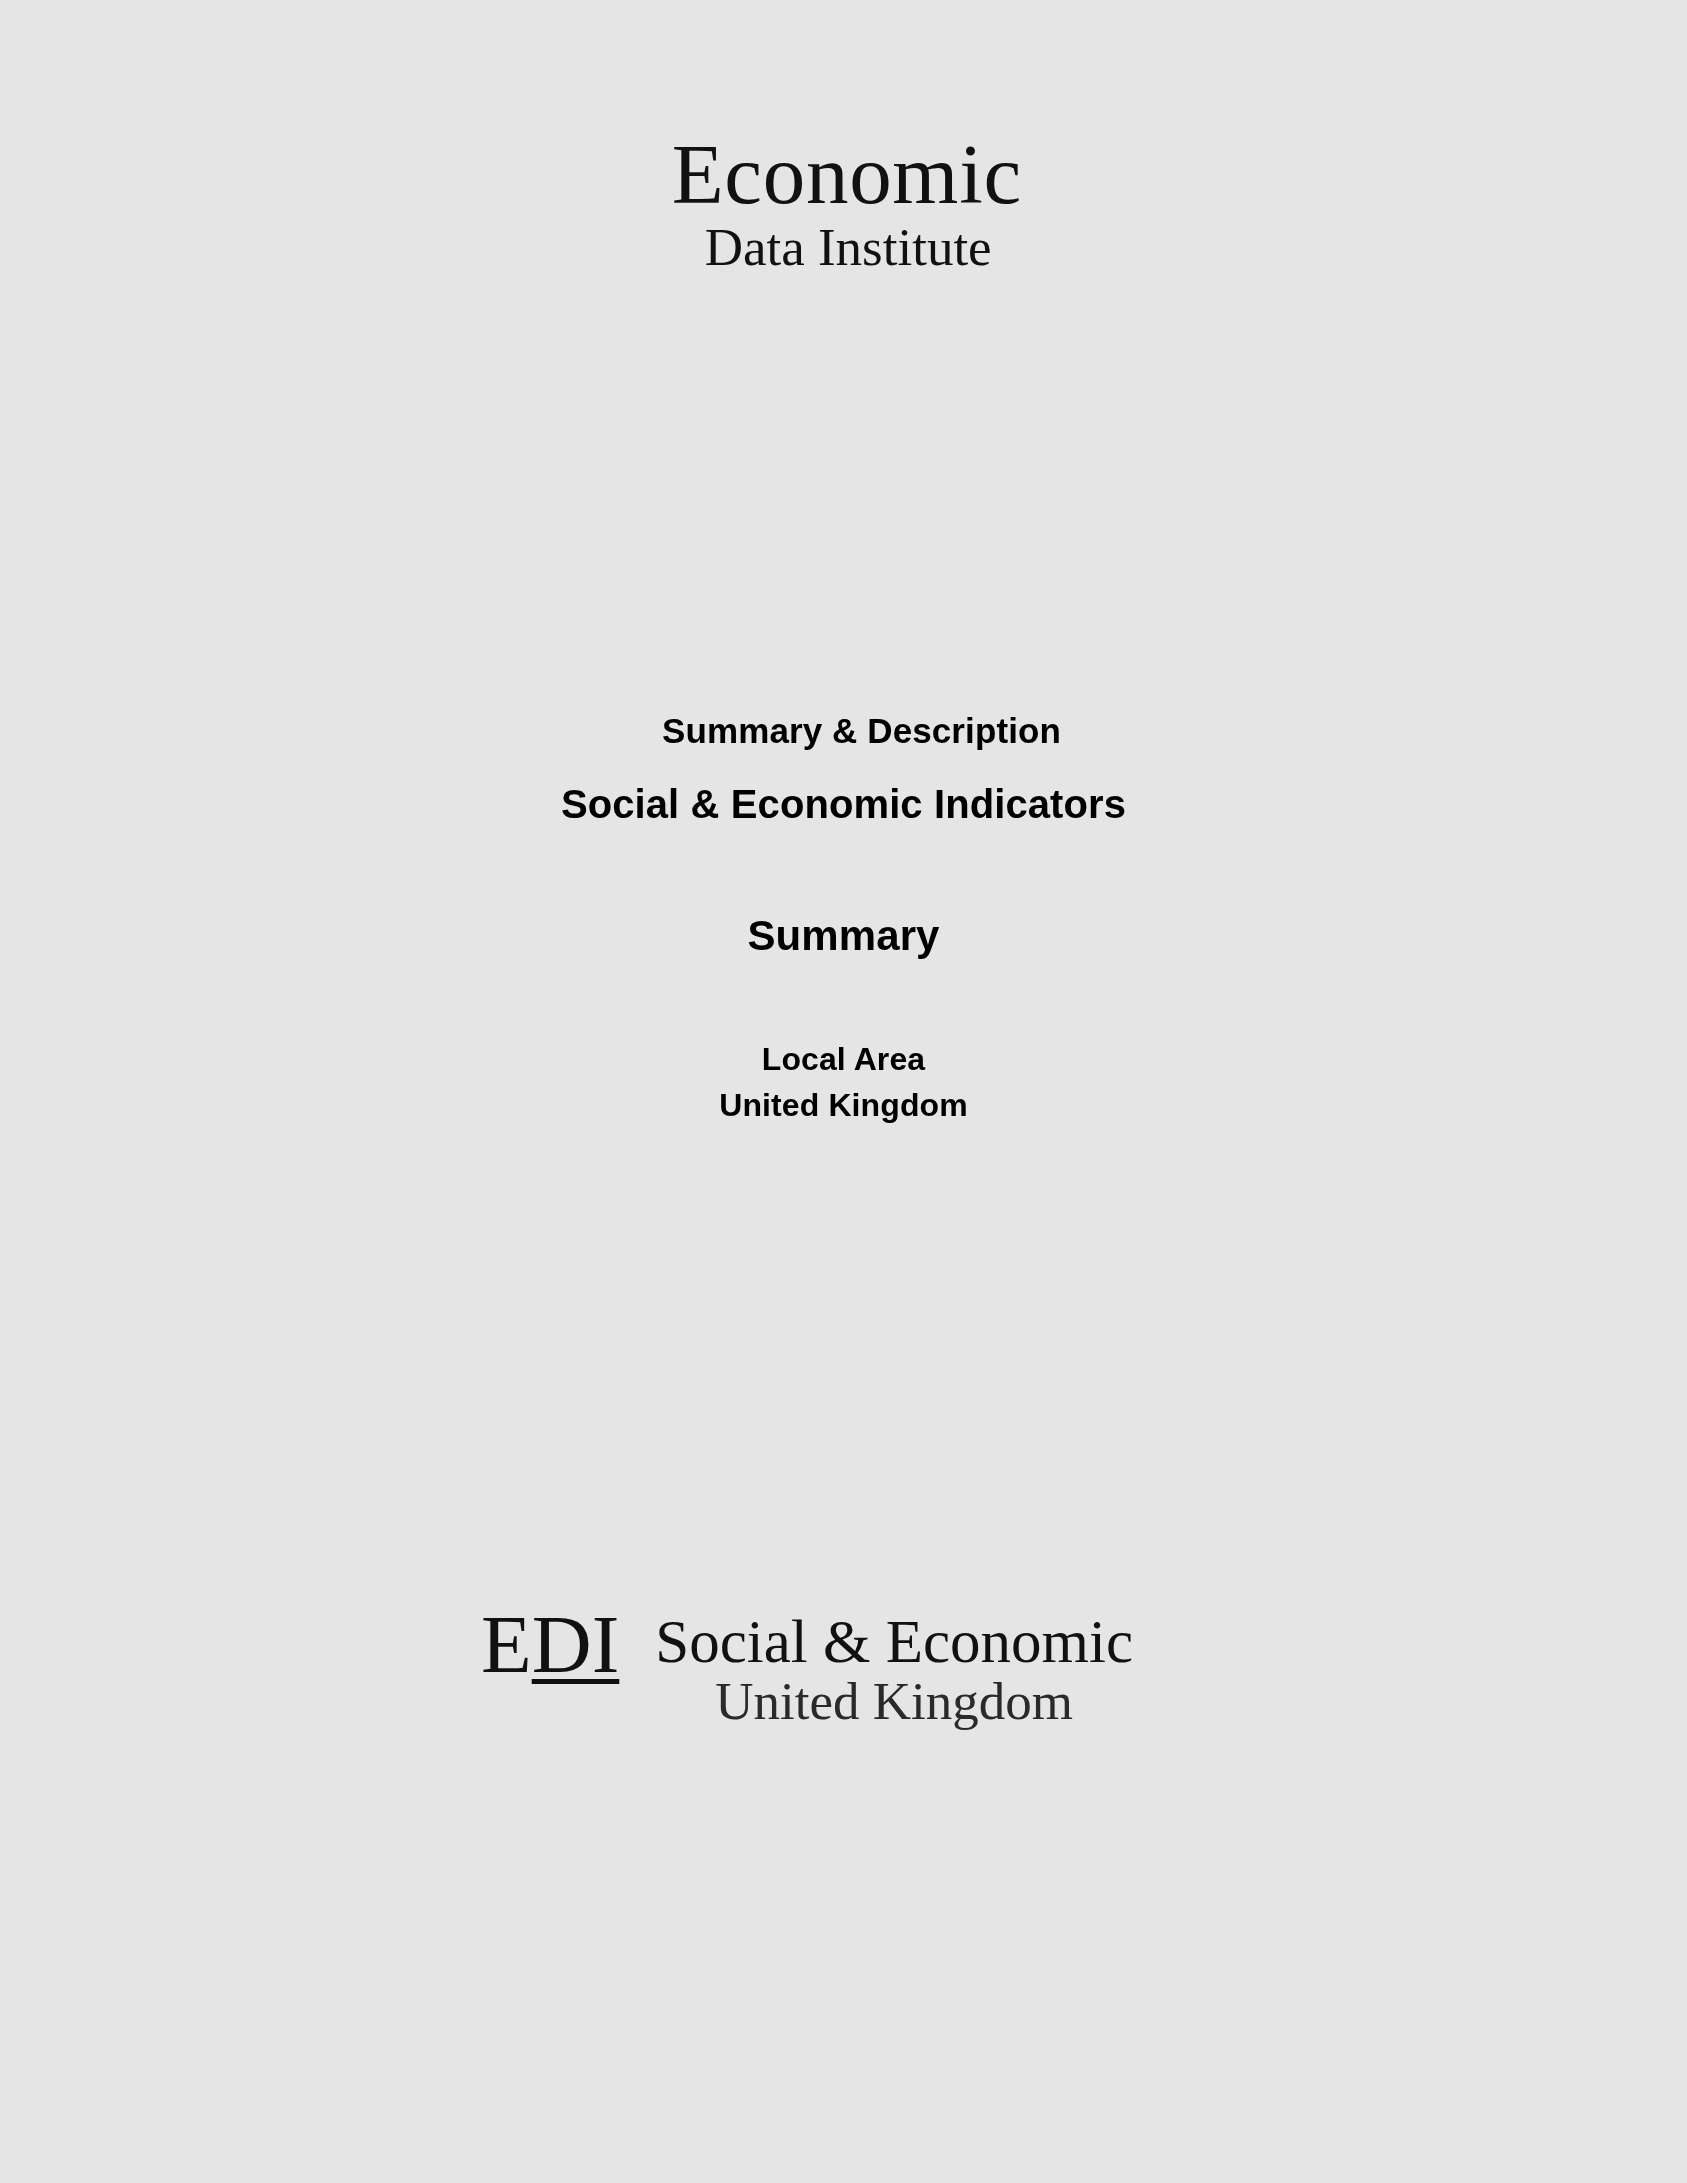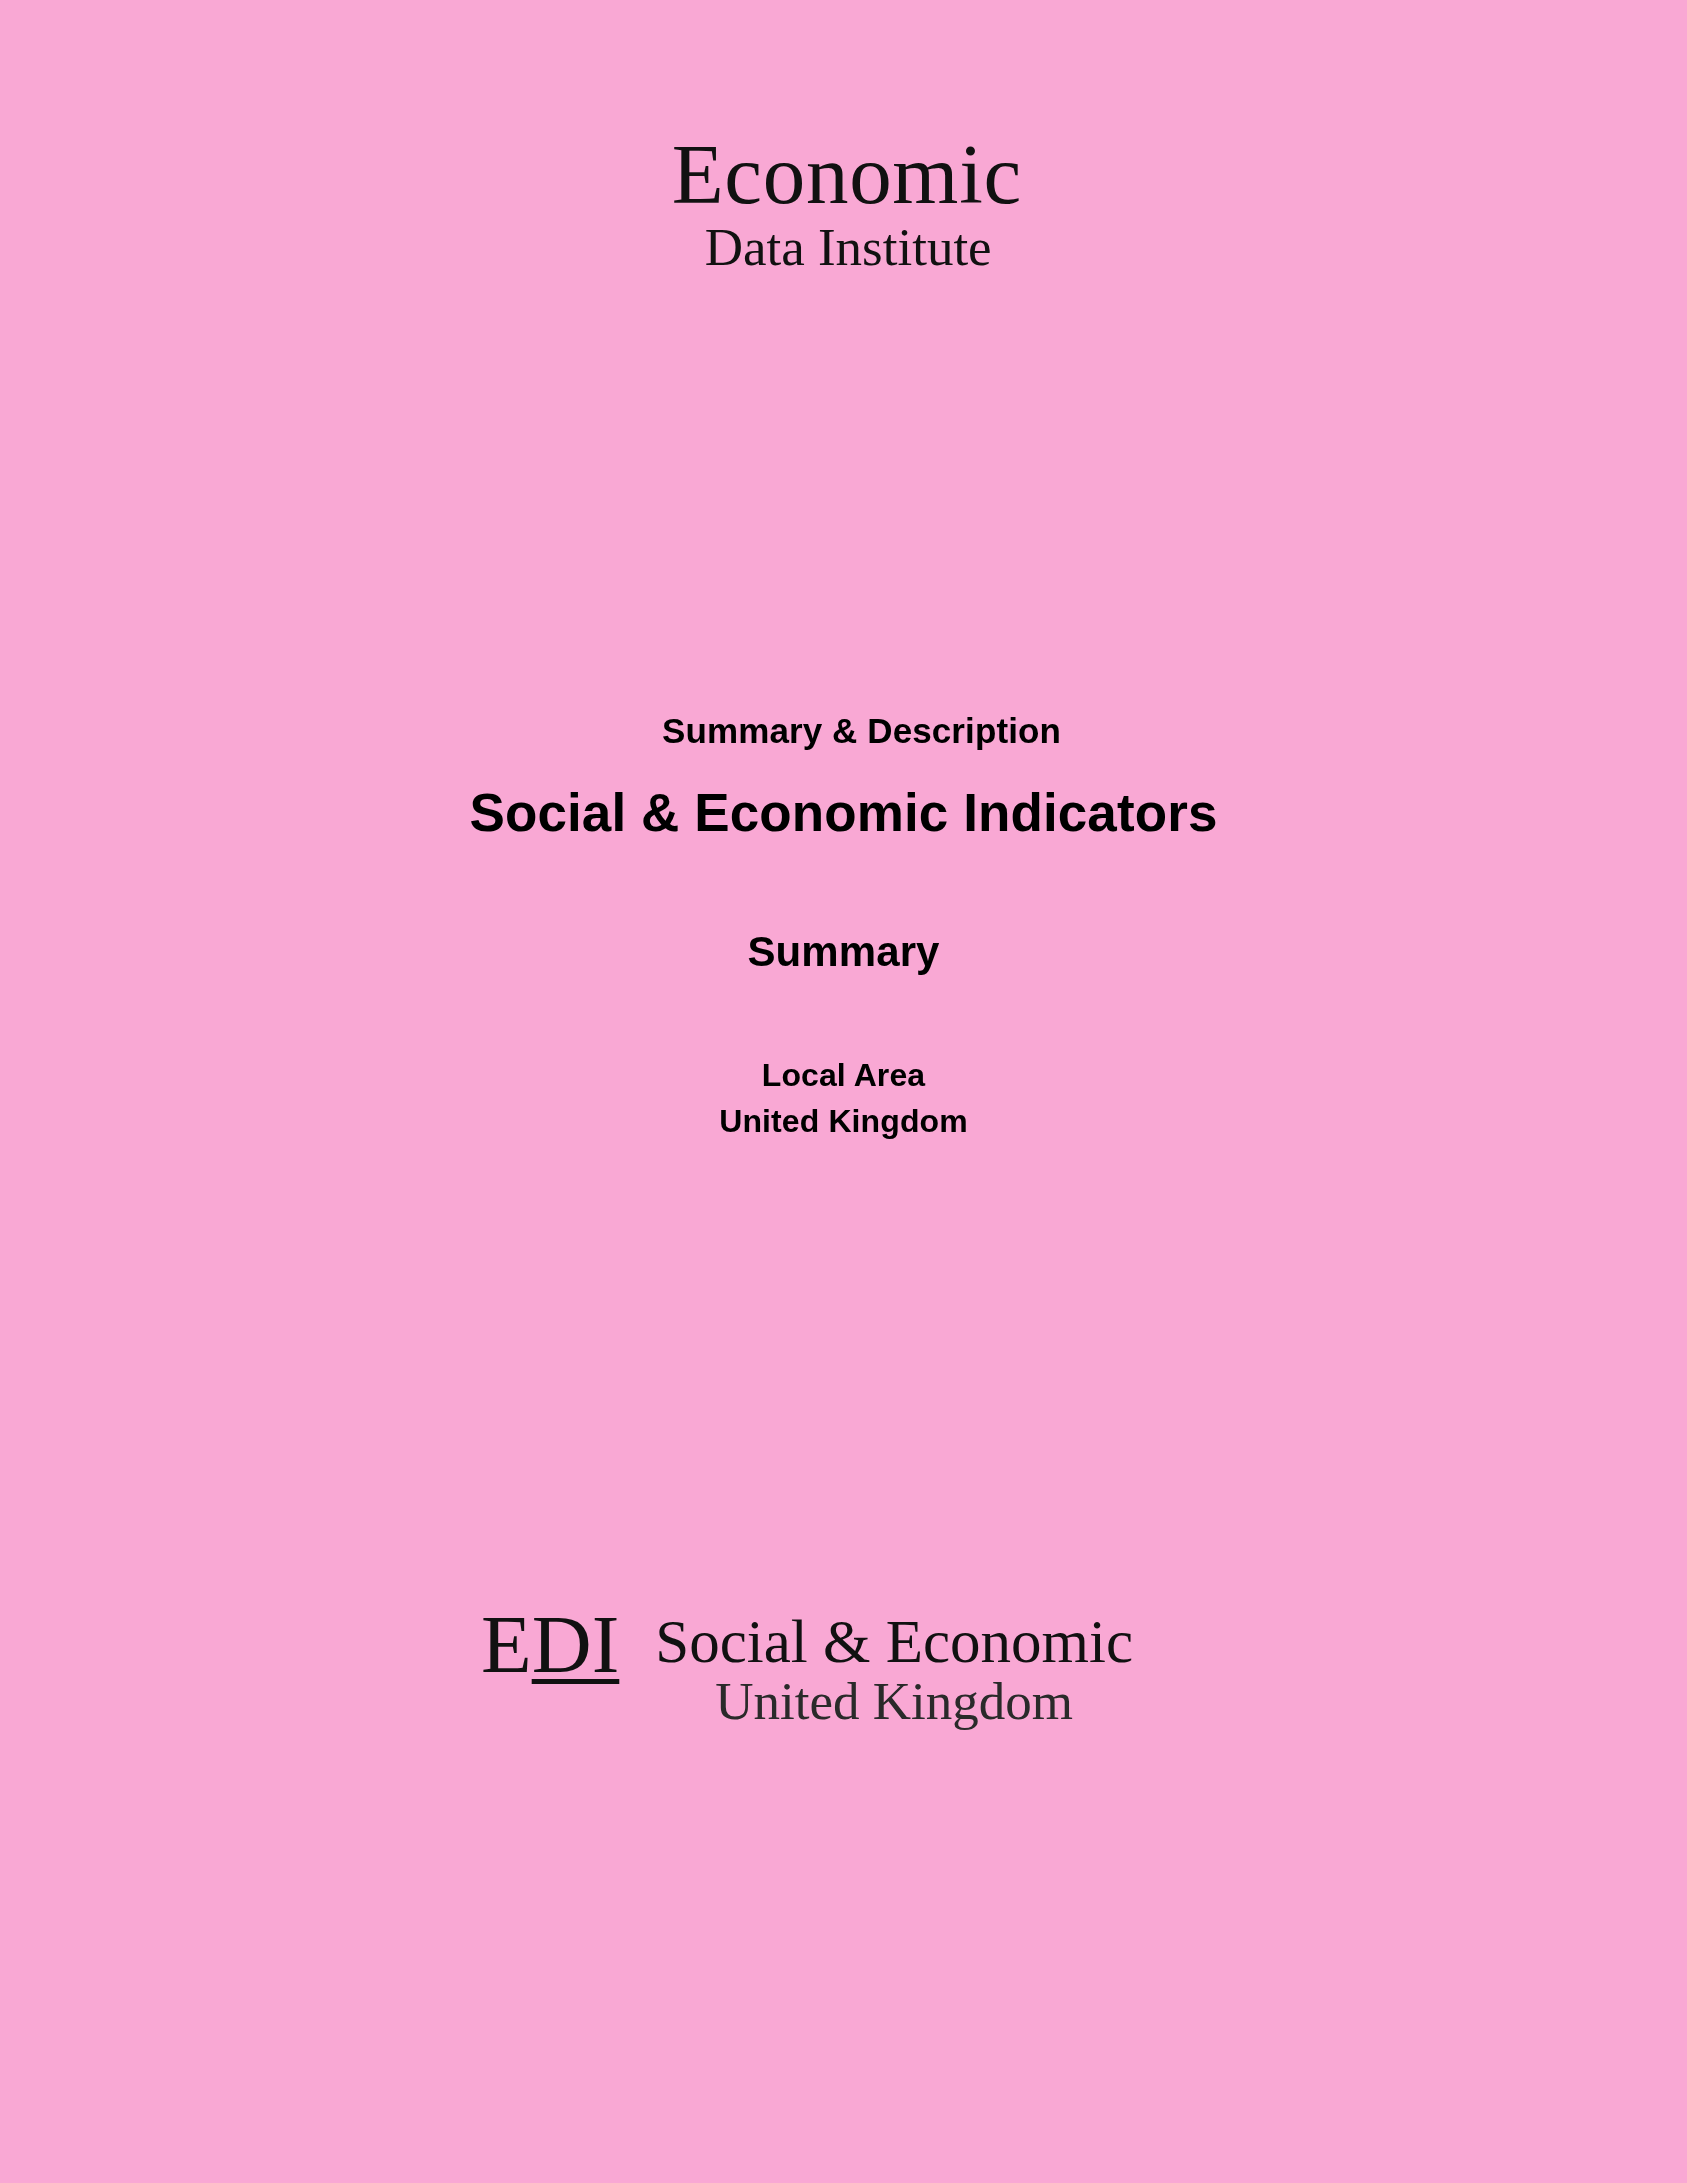--- a/index.html
+++ b/index.html
@@ -12,21 +12,21 @@
     height: 2183px;
     position: relative;
     font-family: "Liberation Sans", sans-serif;
     color: #000000;
     overflow: hidden;
   }
 
   .page {
     position: absolute;
     inset: 0;
-    background: #f9a8d4;
+    background: #e5e5e5;
   }
 
   
   .masthead {
     position: absolute;
     top: 132px;
     left: 0;
     width: 1687px;
     text-align: center;
     font-family: "Liberation Serif", serif;
@@ -55,21 +55,21 @@
     width: 1687px;
     text-align: center;
   }
   .t-summary {
     font-size: 35px;
     font-weight: bold;
     letter-spacing: 0.1px;
     margin-left: 36px;
   }
   .t-indicators {
-    font-size: 53px;
+    font-size: 40px;
     font-weight: bold;
     margin-top: 31px;
     letter-spacing: 0.1px;
   }
   .t-area {
     font-size: 42px;
     font-weight: bold;
     margin-top: 85px;
     letter-spacing: 0.1px;
   }

